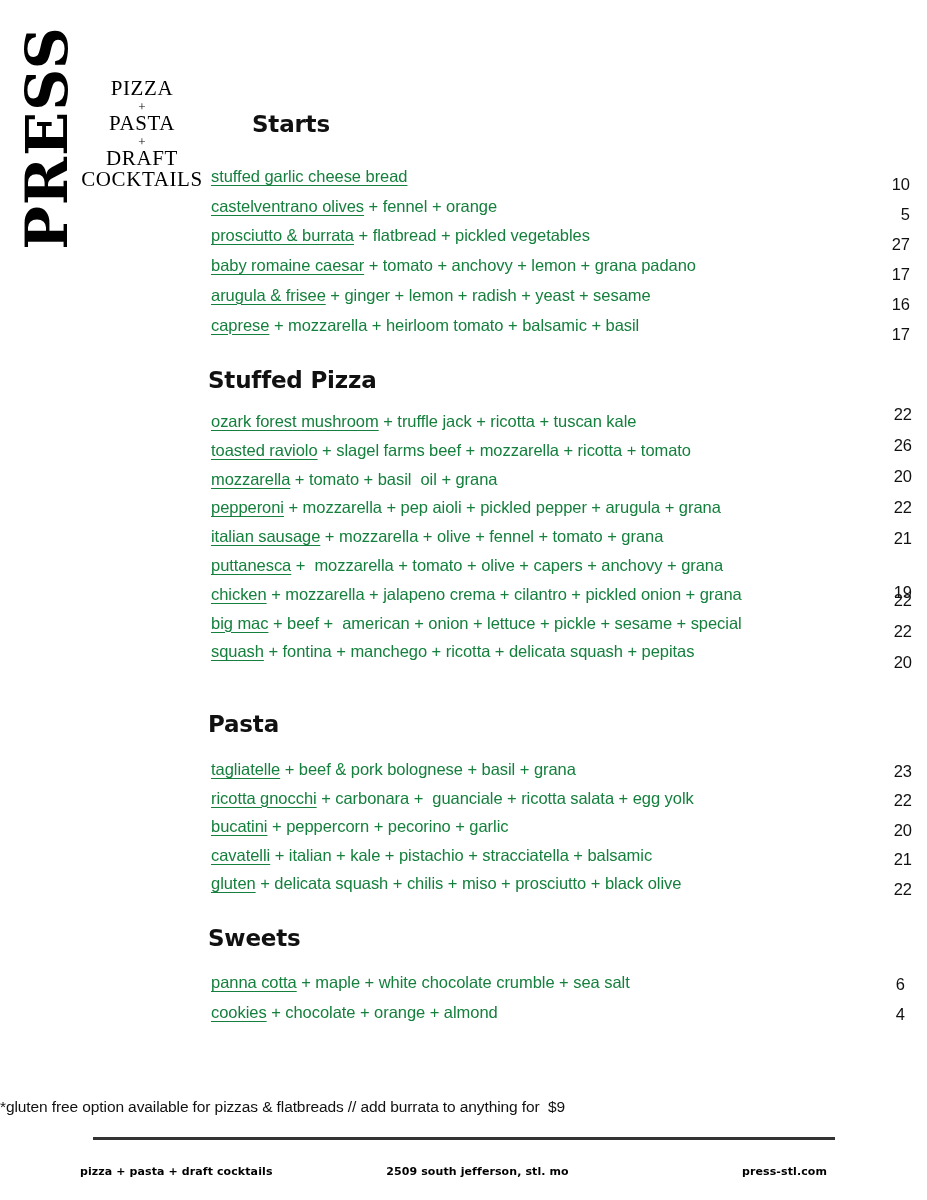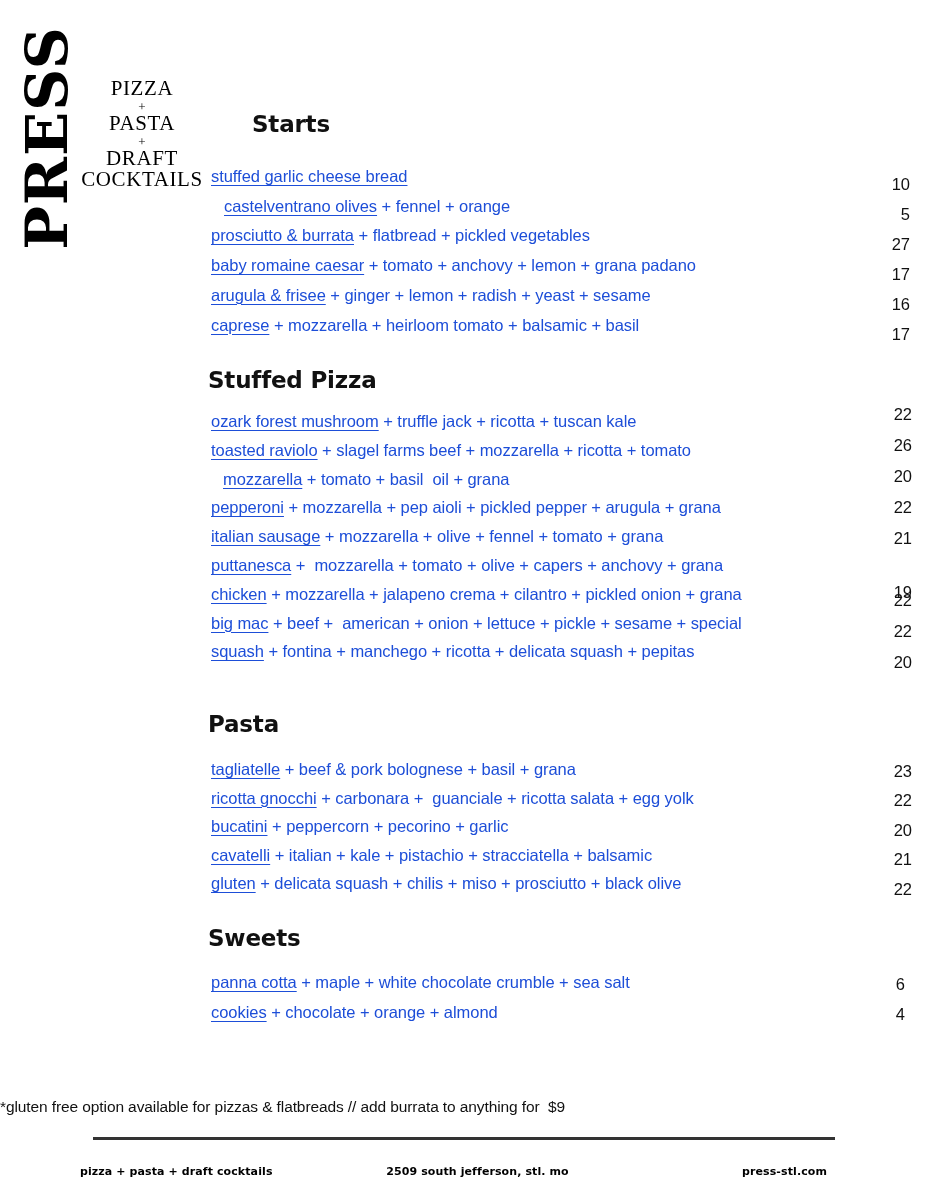--- a/index.html
+++ b/index.html
@@ -91,21 +91,21 @@
     line-height: 1.1;
   }
   .row {
     position: relative;
     display: block;
     white-space: nowrap;
   }
   .row-text {
     font-size: 16.5px;
     line-height: 1.0;
-    color: #1d4ed8;
+    color: #15803d;
     letter-spacing: -0.05px;
     white-space: pre;
   }
   .item-name {
     text-decoration: underline;
     text-decoration-thickness: 1px;
     text-underline-offset: 2.5px;
   }
   .price {
     position: absolute;
@@ -175,38 +175,38 @@
       <span class="ls-word">DRAFT</span>
       <span class="ls-word">COCKTAILS</span>
     </div>
   </div>
 
   <div class="menu" id="menu-root">
       <div class="section">
         <h2 class="section-title" style="position: absolute; left: 0px; top: 12px; margin-left: 44px;">Starts</h2>
         <div class="row" style="position: absolute; left: 3px; top: 68px;"><span class="row-text"><span class="item-name">stuffed garlic cheese bread</span><span class="item-desc"></span></span></div>
         <div class="price" style="right: -2px; top: 76px;">10</div>
-        <div class="row" style="position: absolute; left: 3px; top: 97.7px; margin-left: 13px;"><span class="row-text"><span class="item-name">castelventrano olives</span><span class="item-desc"> + fennel + orange</span></span></div>
+        <div class="row" style="position: absolute; left: 3px; top: 97.7px;"><span class="row-text"><span class="item-name">castelventrano olives</span><span class="item-desc"> + fennel + orange</span></span></div>
         <div class="price" style="right: -2px; top: 106px;">5</div>
         <div class="row" style="position: absolute; left: 3px; top: 127.4px;"><span class="row-text"><span class="item-name">prosciutto &amp; burrata</span><span class="item-desc"> + flatbread + pickled vegetables</span></span></div>
         <div class="price" style="right: -2px; top: 136px;">27</div>
         <div class="row" style="position: absolute; left: 3px; top: 157.1px;"><span class="row-text"><span class="item-name">baby romaine caesar</span><span class="item-desc"> + tomato + anchovy + lemon + grana padano</span></span></div>
         <div class="price" style="right: -2px; top: 166px;">17</div>
         <div class="row" style="position: absolute; left: 3px; top: 186.8px;"><span class="row-text"><span class="item-name">arugula &amp; frisee</span><span class="item-desc"> + ginger + lemon + radish + yeast + sesame</span></span></div>
         <div class="price" style="right: -2px; top: 196px;">16</div>
         <div class="row" style="position: absolute; left: 3px; top: 216.5px;"><span class="row-text"><span class="item-name">caprese</span><span class="item-desc"> + mozzarella + heirloom tomato + balsamic + basil</span></span></div>
         <div class="price" style="right: -2px; top: 226px;">17</div>
       </div>
       <div class="section">
         <h2 class="section-title" style="position: absolute; left: 0px; top: 268px;">Stuffed Pizza</h2>
         <div class="row" style="position: absolute; left: 3px; top: 313px;"><span class="row-text"><span class="item-name">ozark forest mushroom</span><span class="item-desc"> + truffle jack + ricotta + tuscan kale</span></span></div>
         <div class="price" style="right: -4px; top: 306px;">22</div>
         <div class="row" style="position: absolute; left: 3px; top: 341.8px;"><span class="row-text"><span class="item-name">toasted raviolo</span><span class="item-desc"> + slagel farms beef + mozzarella + ricotta + tomato</span></span></div>
         <div class="price" style="right: -4px; top: 337px;">26</div>
-        <div class="row" style="position: absolute; left: 3px; top: 370.6px; margin-left: 12px;"><span class="row-text"><span class="item-name">mozzarella</span><span class="item-desc"> + tomato + basil  oil + grana</span></span></div>
+        <div class="row" style="position: absolute; left: 3px; top: 370.6px;"><span class="row-text"><span class="item-name">mozzarella</span><span class="item-desc"> + tomato + basil  oil + grana</span></span></div>
         <div class="price" style="right: -4px; top: 368px;">20</div>
         <div class="row" style="position: absolute; left: 3px; top: 399.4px;"><span class="row-text"><span class="item-name">pepperoni</span><span class="item-desc"> + mozzarella + pep aioli + pickled pepper + arugula + grana</span></span></div>
         <div class="price" style="right: -4px; top: 399px;">22</div>
         <div class="row" style="position: absolute; left: 3px; top: 428.2px;"><span class="row-text"><span class="item-name">italian sausage</span><span class="item-desc"> + mozzarella + olive + fennel + tomato + grana</span></span></div>
         <div class="price" style="right: -4px; top: 430px;">21</div>
         <div class="row" style="position: absolute; left: 3px; top: 457px;"><span class="row-text"><span class="item-name">puttanesca</span><span class="item-desc"> +  mozzarella + tomato + olive + capers + anchovy + grana</span></span></div>
         <div class="price" style="right: -4px; top: 461px; margin-top: 23px;">19</div>
         <div class="row" style="position: absolute; left: 3px; top: 485.8px;"><span class="row-text"><span class="item-name">chicken</span><span class="item-desc"> + mozzarella + jalapeno crema + cilantro + pickled onion + grana</span></span></div>
         <div class="price" style="right: -4px; top: 492px;">22</div>
         <div class="row" style="position: absolute; left: 3px; top: 514.6px;"><span class="row-text"><span class="item-name">big mac</span><span class="item-desc"> + beef +  american + onion + lettuce + pickle + sesame + special</span></span></div>

